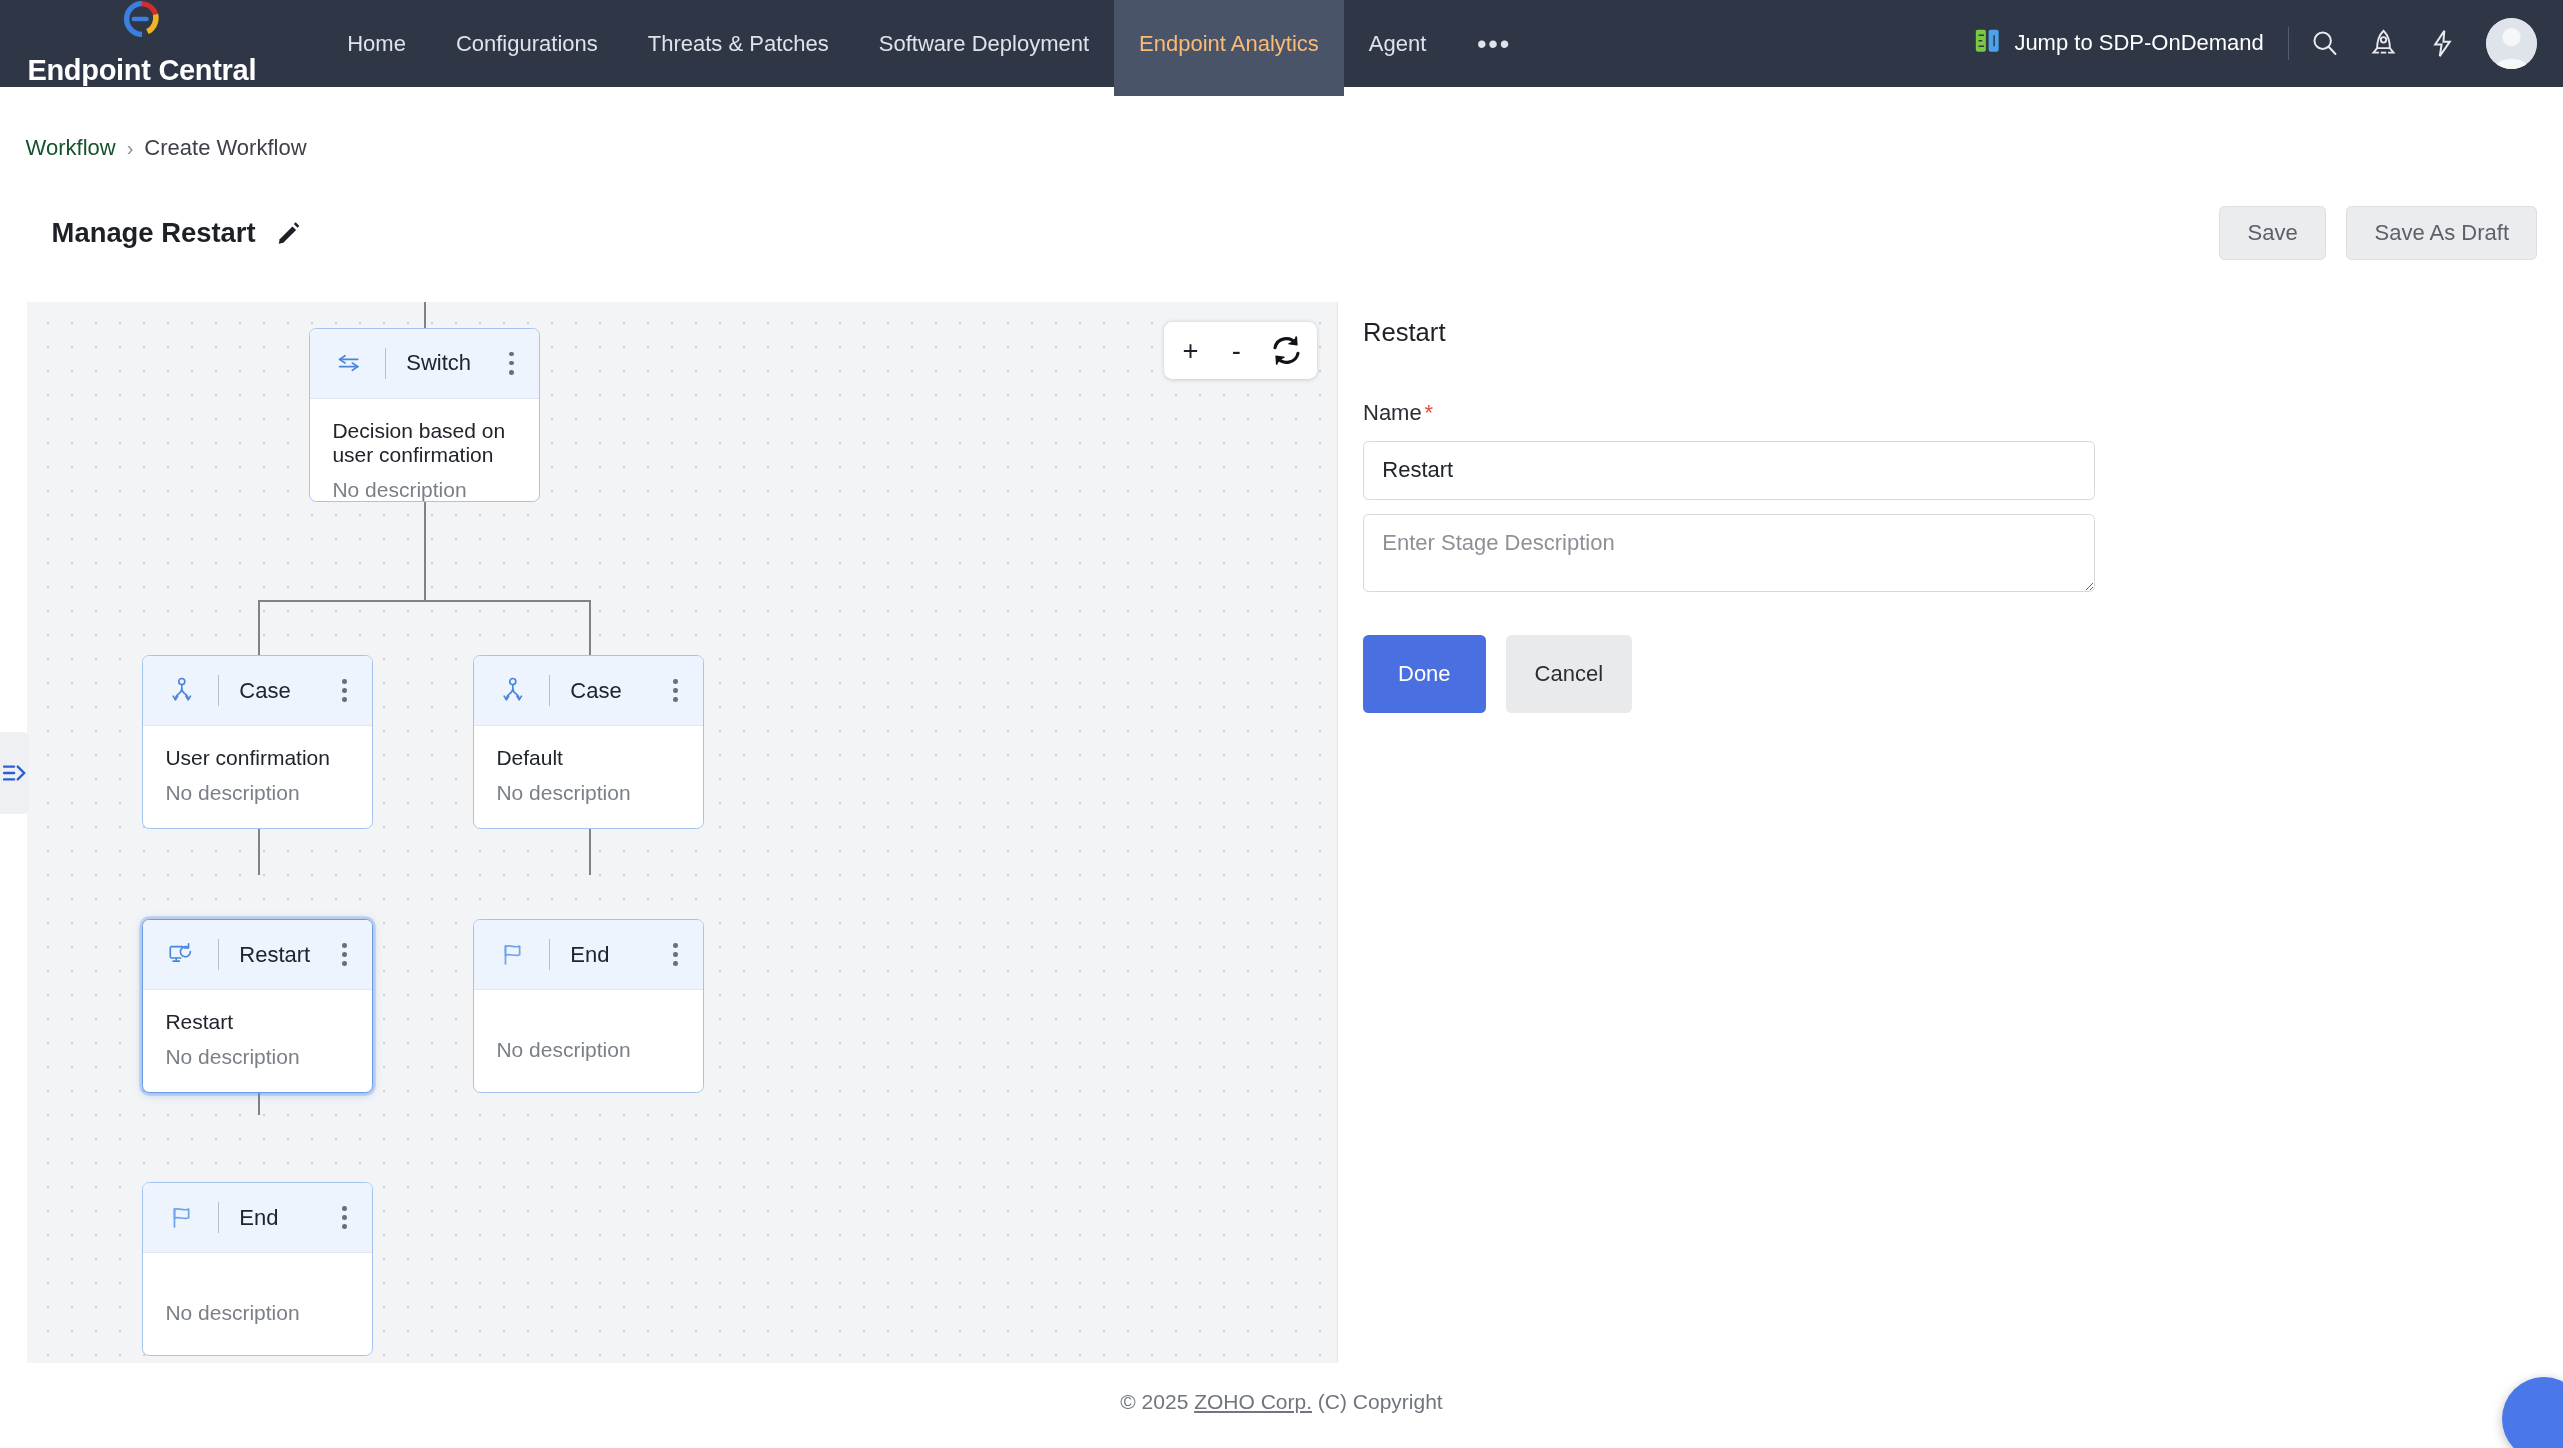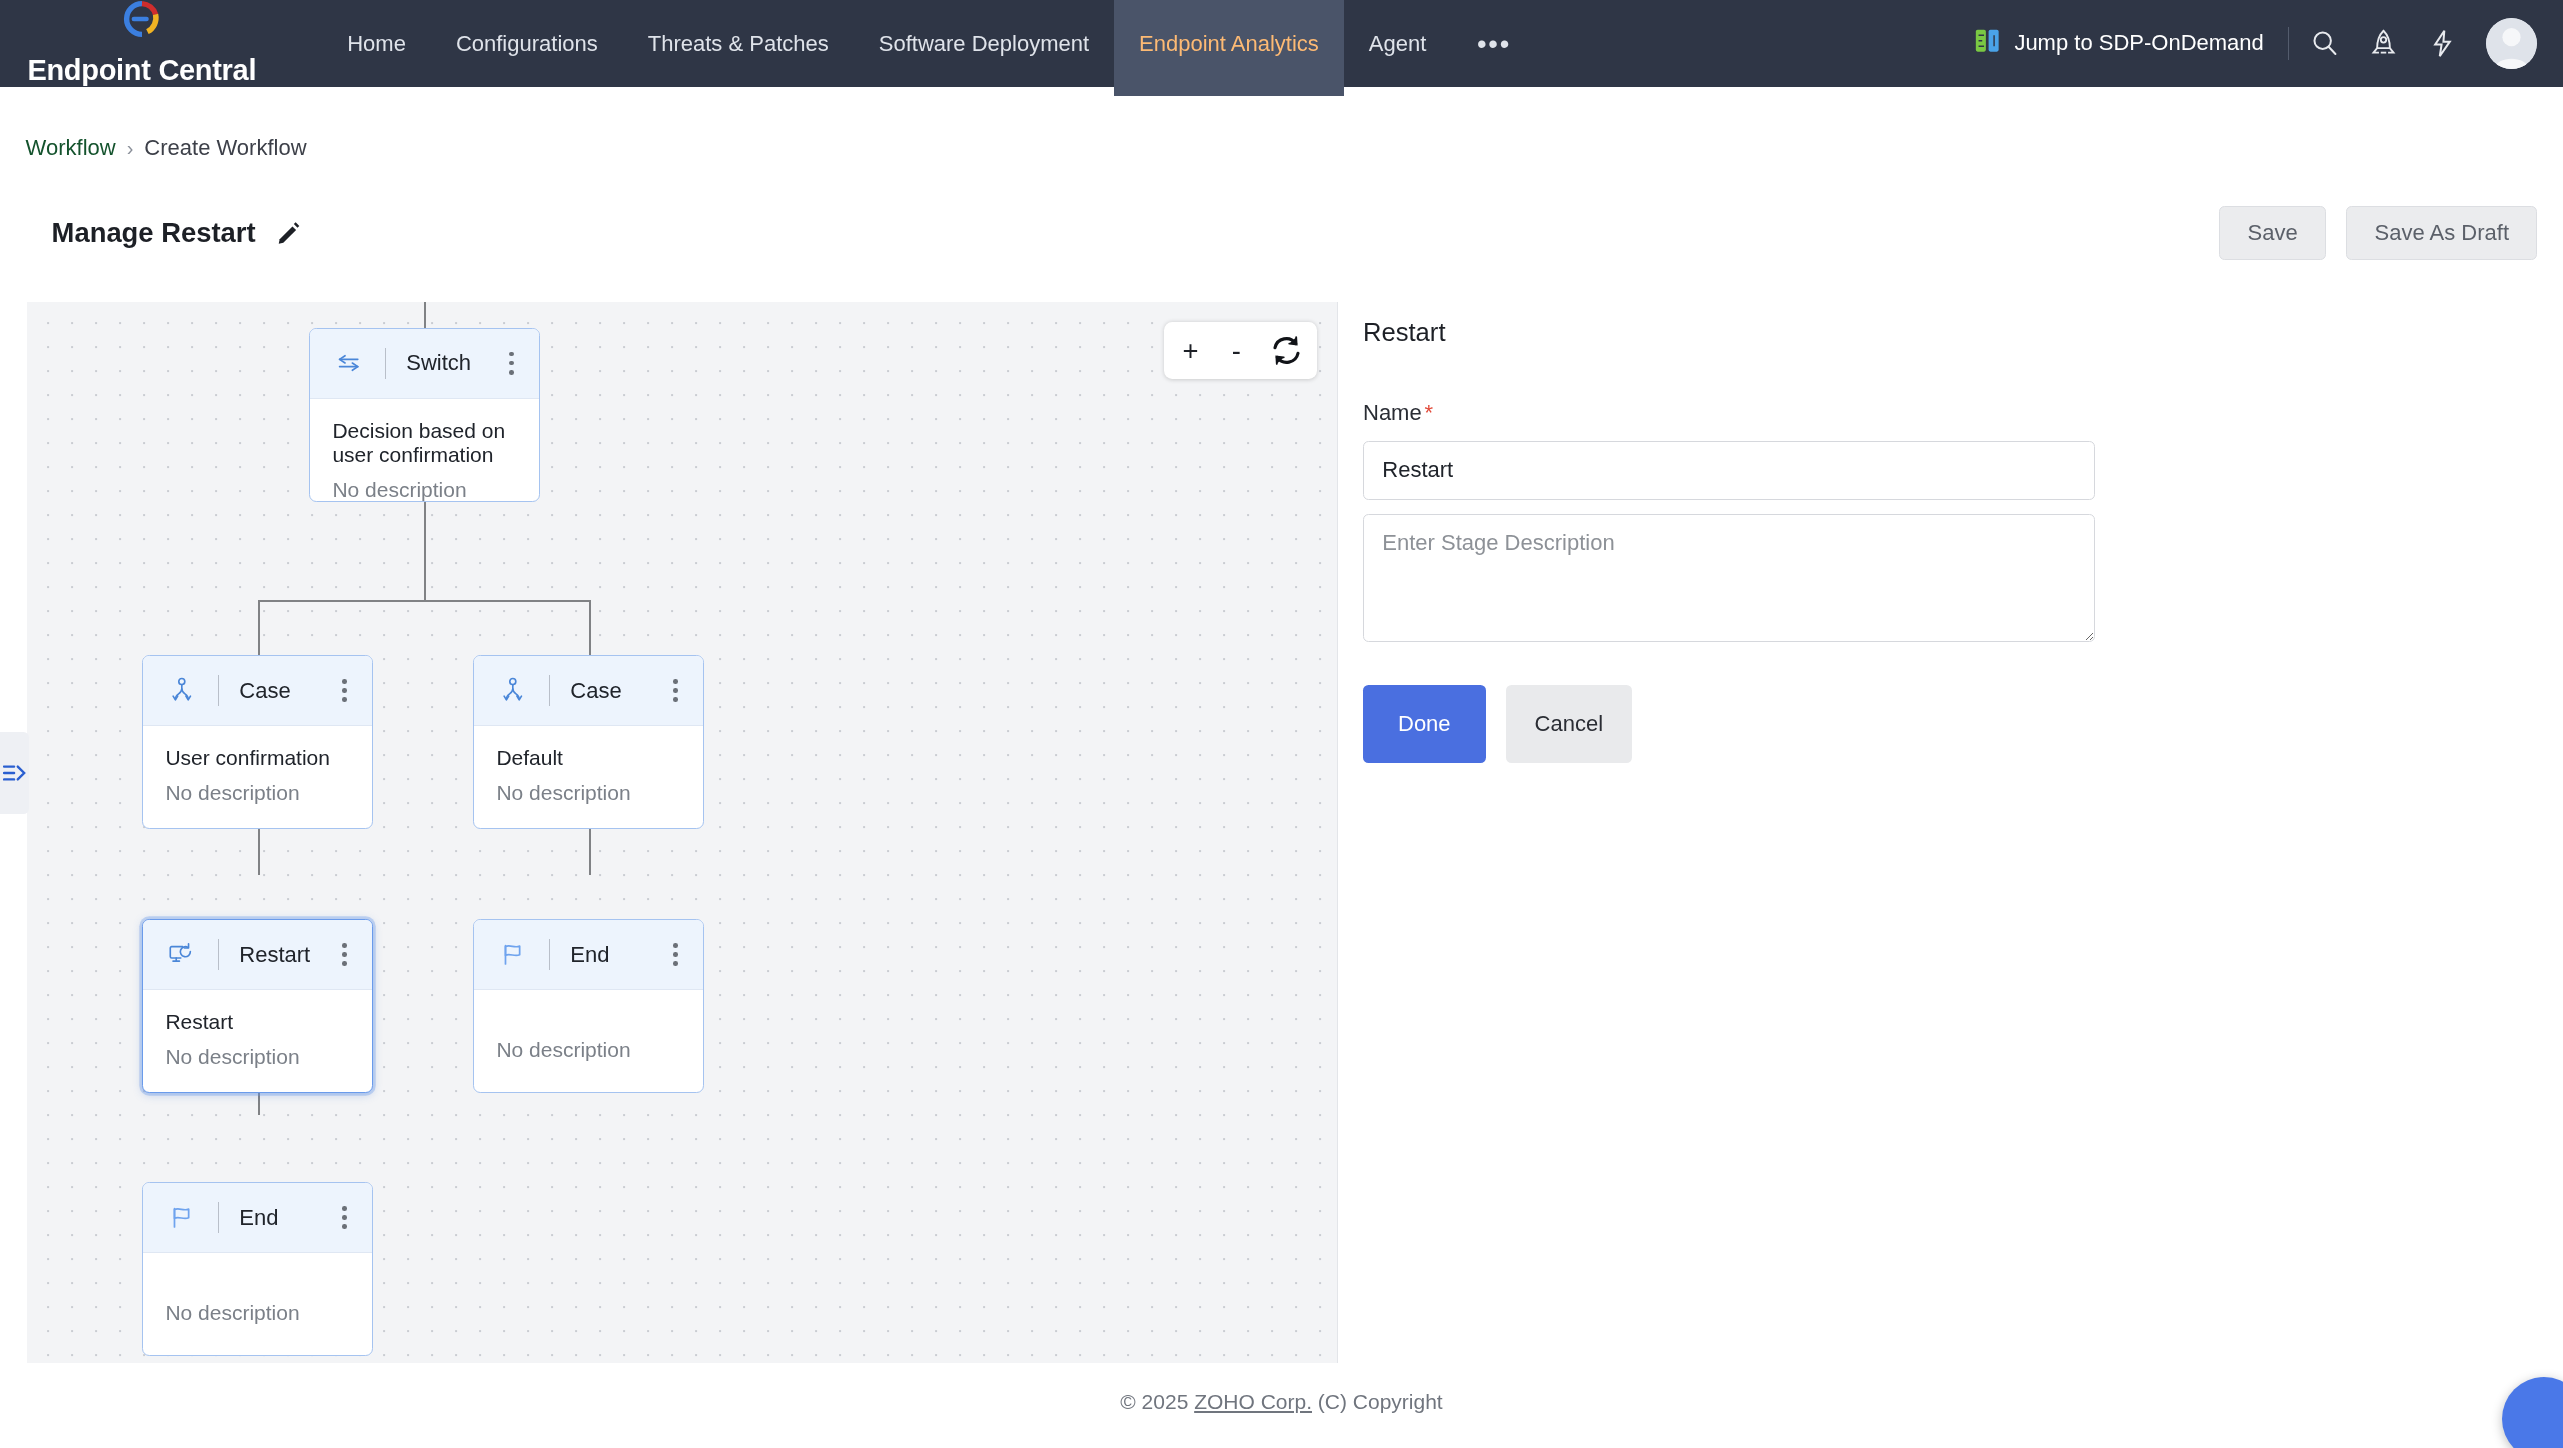--- a/index.html
+++ b/index.html
@@ -150,21 +150,21 @@
   .panel-title { font-size: 25.6px; color: #1d2026; font-weight: normal; }
   .field-label { font-size: 22px; color: #2a2d34; margin-top: 53px; }
   .req { color: #e24b3b; margin-left: 2.7px; }
   .text-input {
     margin-top: 14.6px; width: 732px; height: 59px;
     border: 0.9px solid #d6d8dd; border-radius: 5.5px;
     font-size: 22px; color: #20242b; padding: 0 18.3px;
     font-family: "Liberation Sans", sans-serif; background: #fff;
   }
   .text-area {
-    margin-top: 14.6px; width: 732px; height: 128px;
+    margin-top: 14.6px; width: 732px; height: 78px;
     border: 0.9px solid #d6d8dd; border-radius: 5.5px;
     font-size: 22px; color: #20242b; padding: 14.6px 18.3px;
     font-family: "Liberation Sans", sans-serif; resize: vertical; background: #fff;
   }
   .text-area::placeholder, .text-input::placeholder { color: #8d9197; }
   .panel-btns { margin-top: 40px; display: flex; gap: 20px; }
   .btn-primary {
     background: #4a6fe0; border: none; border-radius: 5.5px; color: #fff;
     font-size: 22px; padding: 13.7px 35px; cursor: pointer;
     font-family: "Liberation Sans", sans-serif;

